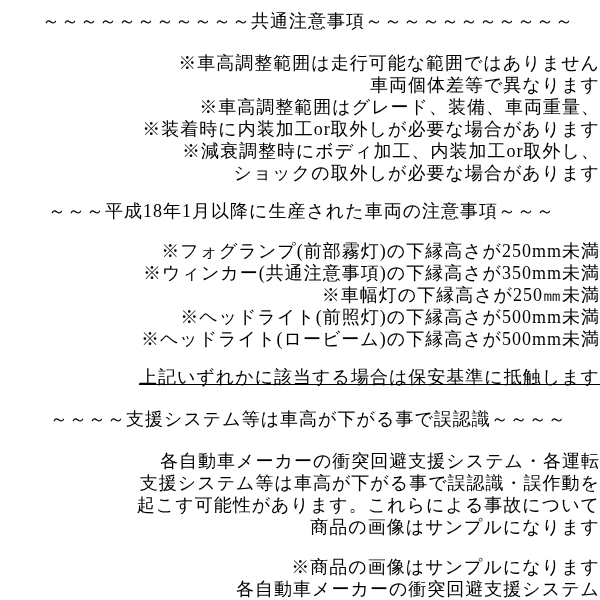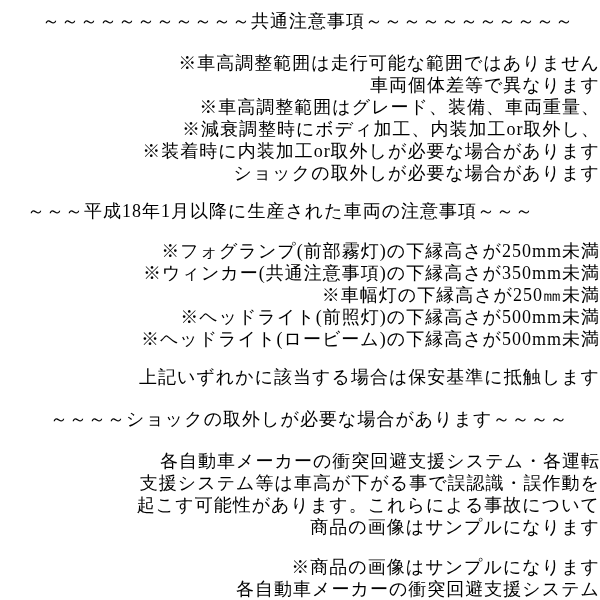--- a/index.html
+++ b/index.html
@@ -13,59 +13,59 @@
       font-family: "Liberation Serif", "DejaVu Serif", serif;
       font-size: 18px;
       letter-spacing: 1px;
       line-height: 22px;
       color: #000000;
       padding-top: 10px;
       white-space: nowrap;
     }
     .header { font-weight: normal; }
     .h1 { margin-left: 42px; }
-    .h2 { margin-left: 27px; margin-top: 16px; }
+    .h2 { margin-left: 48px; margin-top: 16px; }
     .h3 { margin-left: 50px; margin-top: 20px; }
     .sec-a { margin-top: 20px; }
     .sec-b { margin-top: 18px; margin-left: 32px; }
     .sec-c { margin-top: 20px; }
     .sec-d { margin-top: 18px; }
     .line { margin-left: 50px; text-align: right; }
     .line.indent { margin-left: 68px; }
-    .conclusion { margin-top: 16px; }
+    .conclusion { margin-top: 16px; text-decoration: underline; }
   </style>
 </head>
 <body>
 
 <div class="doc">
 
   <div class="header h1">～～～～～～～～～～～共通注意事項～～～～～～～～～～～</div>
 
   <div class="sec-a">
     <div class="line">※車高調整範囲は走行可能な範囲ではありません</div>
     <div class="line indent">車両個体差等で異なります</div>
     <div class="line">※車高調整範囲はグレード、装備、車両重量、</div>
+    <div class="line">※装着時に内装加工or取外しが必要な場合があります</div>
     <div class="line">※減衰調整時にボディ加工、内装加工or取外し、</div>
-    <div class="line">※装着時に内装加工or取外しが必要な場合があります</div>
     <div class="line indent">ショックの取外しが必要な場合があります</div>
   </div>
 
   <div class="header h2">～～～平成18年1月以降に生産された車両の注意事項～～～</div>
 
   <div class="sec-b">
     <div class="line">※フォグランプ(前部霧灯)の下縁高さが250mm未満</div>
     <div class="line">※ウィンカー(共通注意事項)の下縁高さが350mm未満</div>
     <div class="line">※車幅灯の下縁高さが250㎜未満</div>
     <div class="line">※ヘッドライト(前照灯)の下縁高さが500mm未満</div>
     <div class="line">※ヘッドライト(ロービーム)の下縁高さが500mm未満</div>
   </div>
 
   <div class="line conclusion">上記いずれかに該当する場合は保安基準に抵触します</div>
 
-  <div class="header h3">～～～～ショックの取外しが必要な場合があります～～～～</div>
+  <div class="header h3">～～～～支援システム等は車高が下がる事で誤認識～～～～</div>
 
   <div class="sec-c">
     <div class="line">各自動車メーカーの衝突回避支援システム・各運転</div>
     <div class="line">支援システム等は車高が下がる事で誤認識・誤作動を</div>
     <div class="line">起こす可能性があります。これらによる事故について</div>
     <div class="line">商品の画像はサンプルになります</div>
   </div>
 
   <div class="sec-d">
     <div class="line">※商品の画像はサンプルになります</div>

